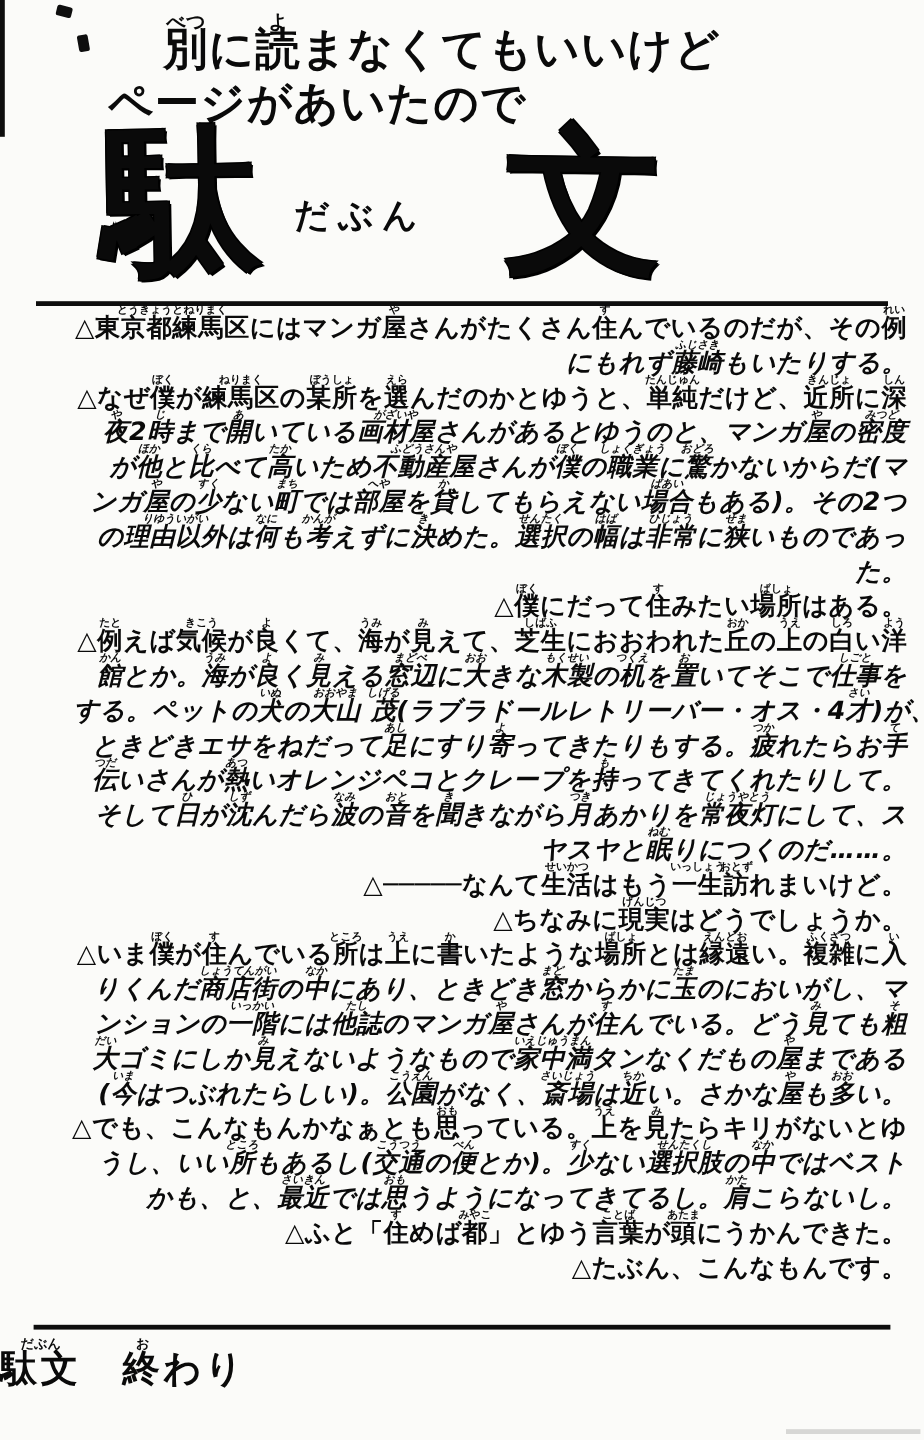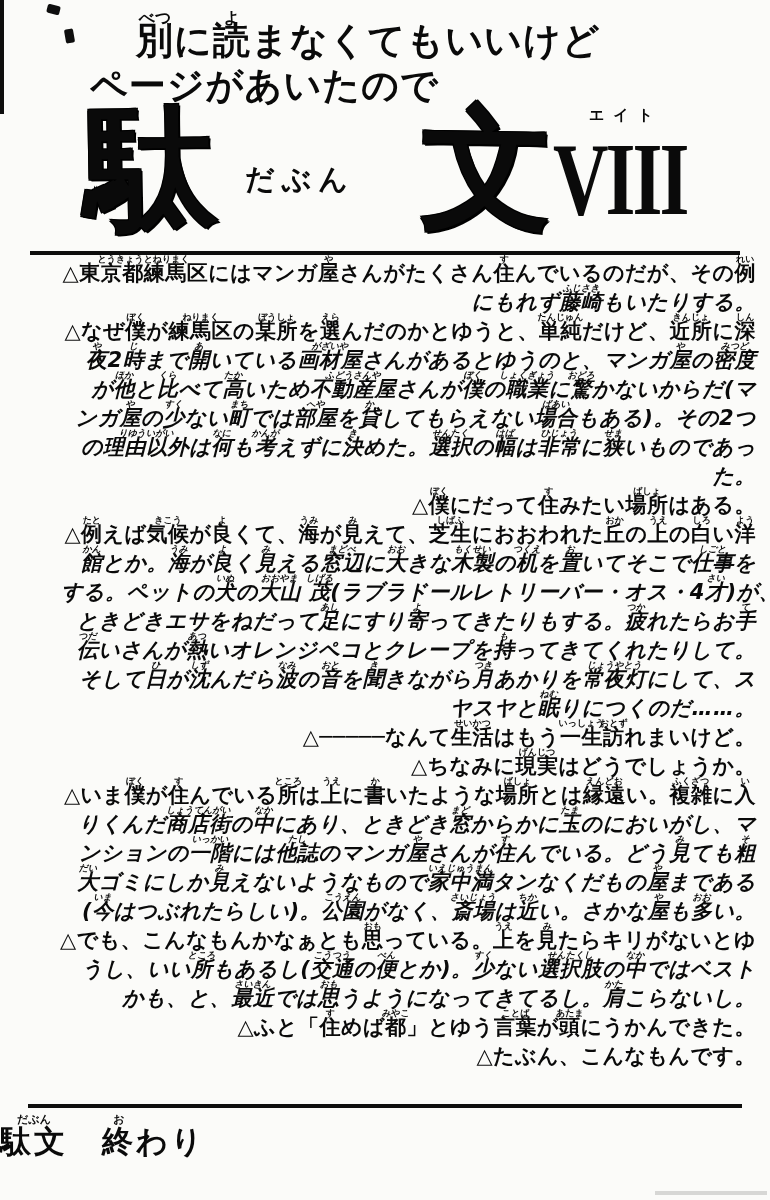--- a/index.html
+++ b/index.html
@@ -84,24 +84,20 @@
 
   <div id="header">
     <div class="hline" id="hline1"><span class="rb"><span>別</span><span class="rt">べつ</span></span>に<span class="rb"><span>読</span><span class="rt">よ</span></span>まなくてもいいけど</div>
     <div class="hline" id="hline2">ページがあいたので</div>
   </div>
 
   <div id="title">
     <span class="bigchar" id="title-left">駄</span>
     <span id="title-ruby">だぶん</span>
     <span class="bigchar" id="title-right">文</span>
-    <div id="numeral-group">
-      <div id="numeral-ruby">エイト</div>
-      <div><span id="numeral">VIII</span></div>
-    </div>
   </div>
 
   <div class="rule" id="rule-top"></div>
   <div class="rule" id="rule-bottom"></div>
 
   <div id="body-text">
       <p class="bline">△<span class="rb"><span>東京都練馬区</span><span class="rt">とうきょうとねりまく</span></span>にはマンガ<span class="rb"><span>屋</span><span class="rt">や</span></span>さんがたくさん<span class="rb"><span>住</span><span class="rt">す</span></span>んでいるのだが、その<span class="rb"><span>例</span><span class="rt">れい</span></span></p>
       <p class="bline cont">にもれず<span class="rb"><span>藤崎</span><span class="rt">ふじさき</span></span>もいたりする。</p>
       <p class="bline">△なぜ<span class="rb"><span>僕</span><span class="rt">ぼく</span></span>が<span class="rb"><span>練馬区</span><span class="rt">ねりまく</span></span>の<span class="rb"><span>某所</span><span class="rt">ぼうしょ</span></span>を<span class="rb"><span>選</span><span class="rt">えら</span></span>んだのかとゆうと、<span class="rb"><span>単純</span><span class="rt">たんじゅん</span></span>だけど、<span class="rb"><span>近所</span><span class="rt">きんじょ</span></span>に<span class="rb"><span>深</span><span class="rt">しん</span></span></p>
       <p class="bline cont"><span class="rb"><span>夜</span><span class="rt">や</span></span>2<span class="rb"><span>時</span><span class="rt">じ</span></span>まで<span class="rb"><span>開</span><span class="rt">あ</span></span>いている<span class="rb"><span>画材屋</span><span class="rt">がざいや</span></span>さんがあるとゆうのと、マンガ<span class="rb"><span>屋</span><span class="rt">や</span></span>の<span class="rb"><span>密度</span><span class="rt">みつど</span></span></p>

